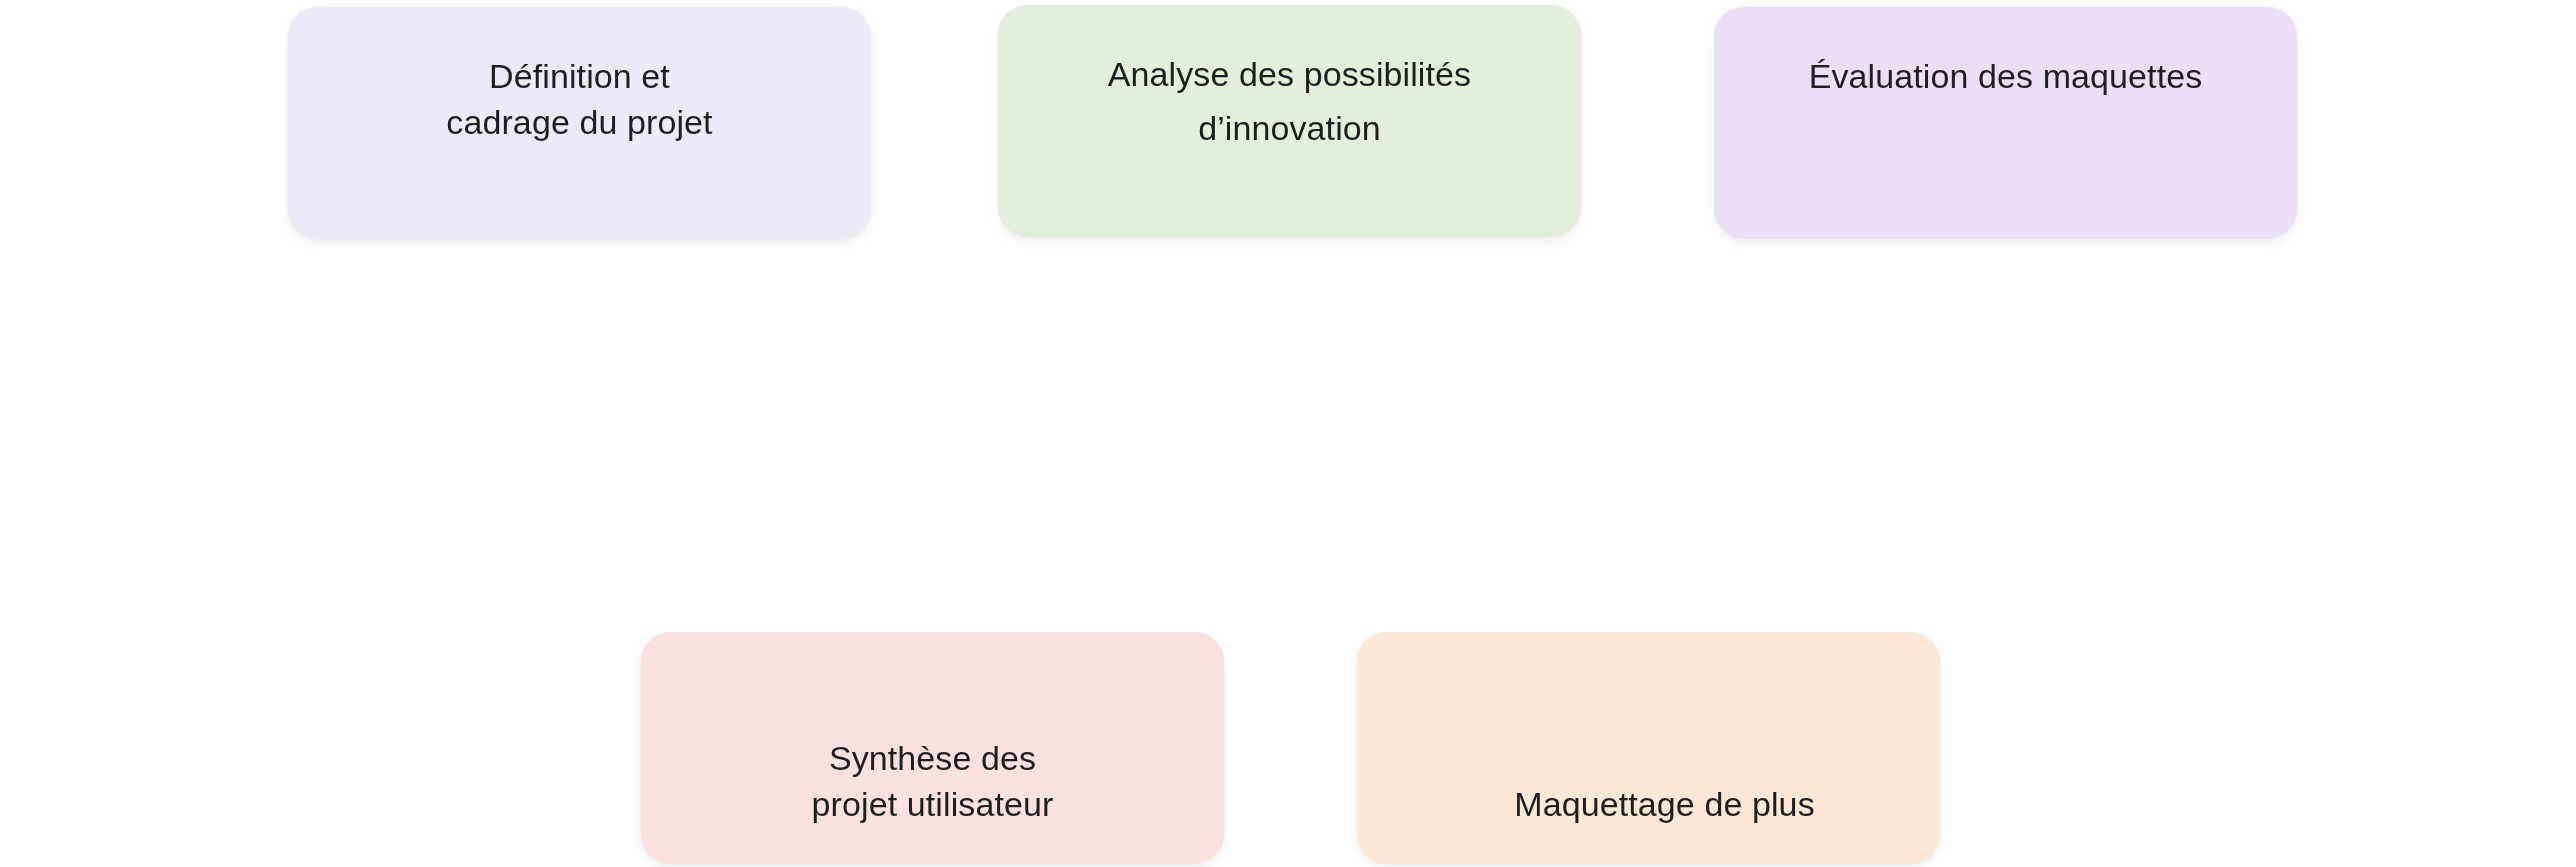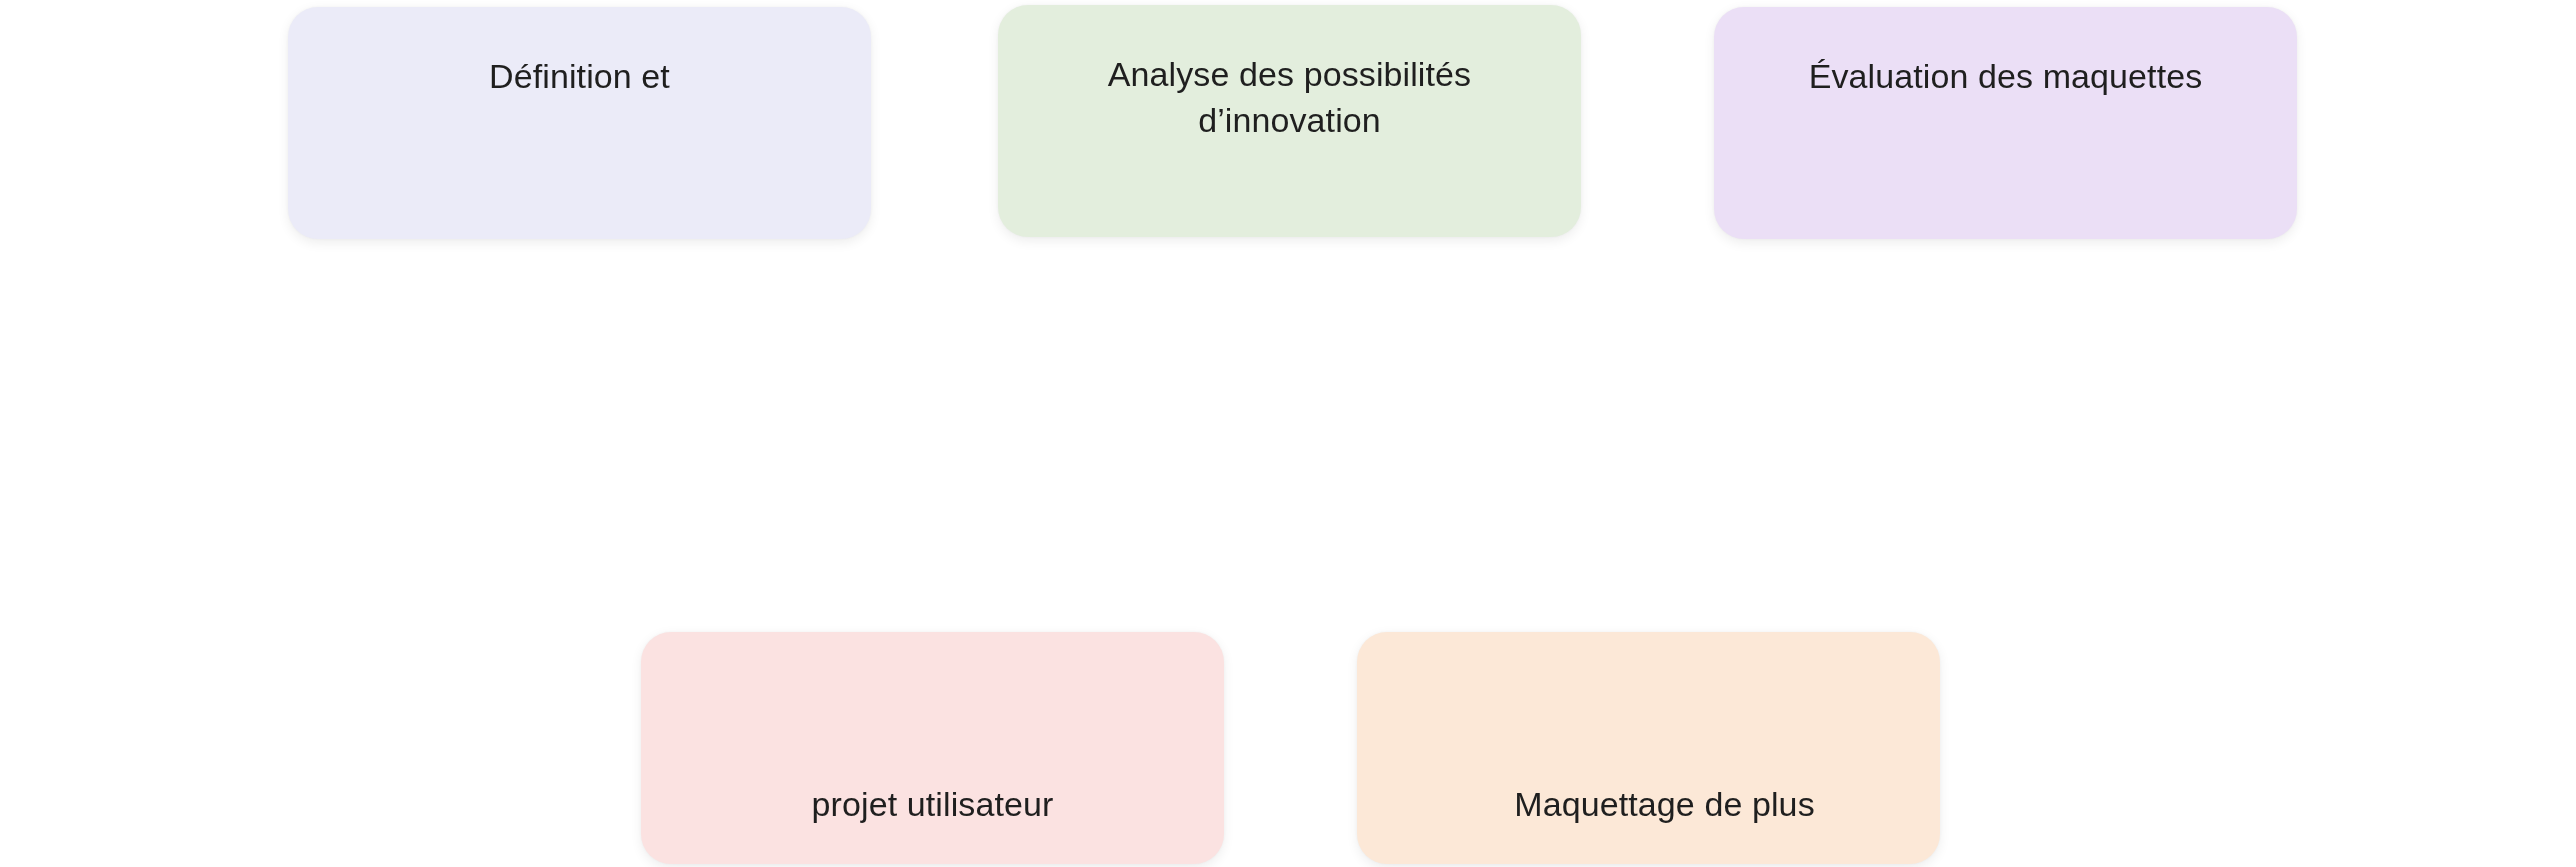--- a/index.html
+++ b/index.html
@@ -58,32 +58,34 @@
     white-space: nowrap;
   }
 </style>
 </head>
 <body>
 
 <div class="canvas" style="color: rgb(31, 31, 31);">
 
   <div class="box row-top pos-definition" style="background-color: rgb(235, 235, 248);">
     <span class="box-line">Définition et</span>
+    <span class="box-line">cadrage du projet</span>
   </div>
 
-  <div class="box row-top pos-analyse" style="background-color: rgb(227, 238, 221);">
+  <div class="box row-top pos-analyse" style="background-color: rgb(227, 238, 221); gap: 8px;">
     <span class="box-line">Analyse des possibilités</span>
     <span class="box-line">d’innovation</span>
   </div>
 
   <div class="box row-top pos-evaluation" style="background-color: rgb(235, 223, 246);">
     <span class="box-line">Évaluation des maquettes</span>
   </div>
 
   <div class="box row-bottom pos-synthese" style="background-color: rgb(251, 226, 225);">
+    <span class="box-line">Synthèse des</span>
     <span class="box-line">projet utilisateur</span>
   </div>
 
   <div class="box row-bottom pos-maquettage" style="background-color: rgb(252, 232, 215);">
     <span class="box-line">Maquettage de plus</span>
   </div>
 
 </div>
 
 

